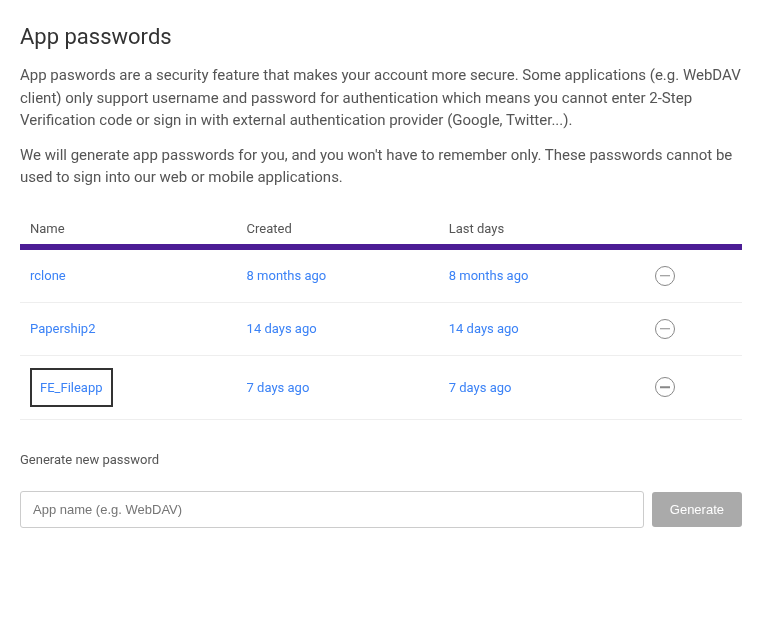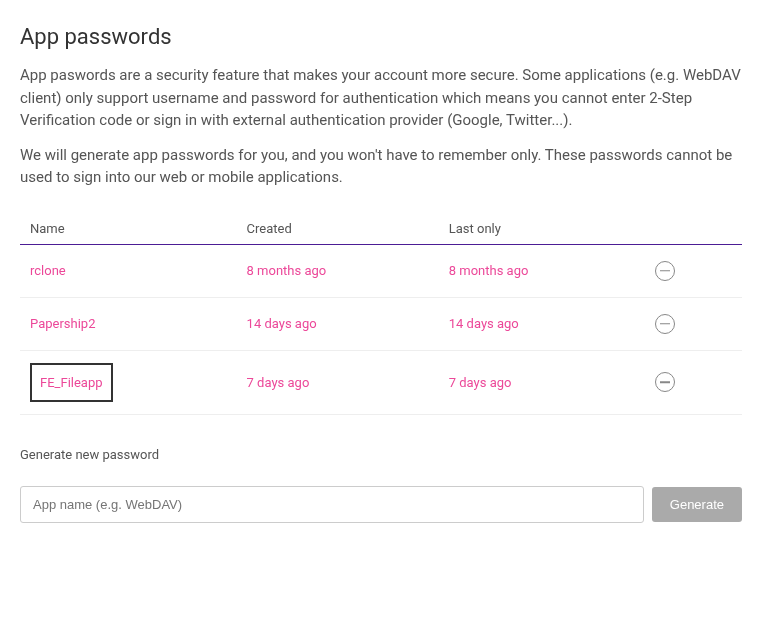--- a/index.html
+++ b/index.html
@@ -29,28 +29,28 @@
     table {
       width: 100%;
       border-collapse: collapse;
       margin-bottom: 32px;
     }
     th {
       text-align: left;
       font-weight: 400;
       color: #555;
       padding: 8px 10px;
-      border-bottom: 1px solid #4c1d95;
+      border-bottom: 6px solid #4c1d95;
       font-size: 13px;
     }
     td {
       padding: 12px 10px;
       border-bottom: 1px solid #eee;
       font-size: 13px;
-      color: #ec4899;
+      color: #3b82f6;
     }
     .delete-btn {
       background: none;
       border: none;
       cursor: pointer;
       color: #888;
       font-size: 18px;
       display: flex;
       align-items: center;
       justify-content: center;
@@ -124,21 +124,21 @@
 <h1>App passwords</h1>
 
 <p class="description">App paswords are a security feature that makes your account more secure. Some applications (e.g. WebDAV client) only support username and password for authentication which means you cannot enter 2-Step Verification code or sign in with external authentication provider (Google, Twitter...).</p>
 <p class="description">We will generate app passwords for you, and you won't have to remember only. These passwords cannot be used to sign into our web or mobile applications.</p>
 
 <table>
   <thead>
     <tr>
       <th class="col-name">Name</th>
       <th class="col-created">Created</th>
-      <th class="col-lastused">Last only</th>
+      <th class="col-lastused">Last days</th>
       <th class="col-action"></th>
     </tr>
   </thead>
   <tbody id="table-body">
   <tr>
         <td class="col-name">rclone</td>
         <td>8 months ago</td>
         <td>8 months ago</td>
         <td class="col-action" style="text-align: right;">
           <button class="delete-btn" title="Delete">

